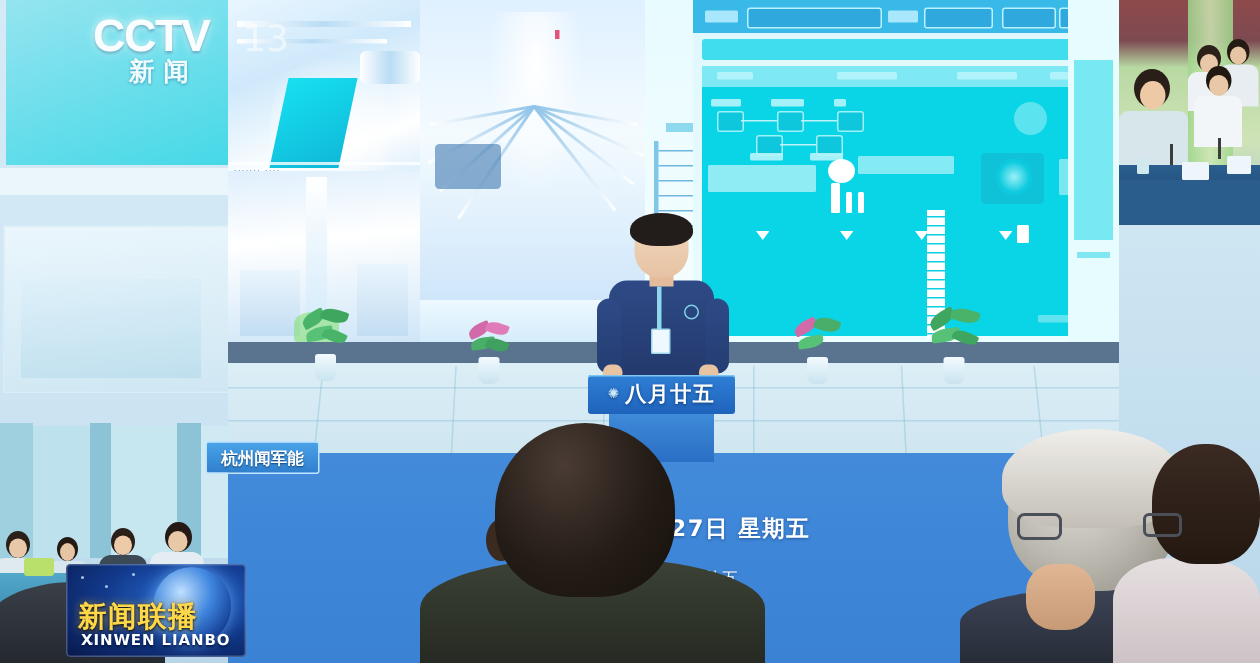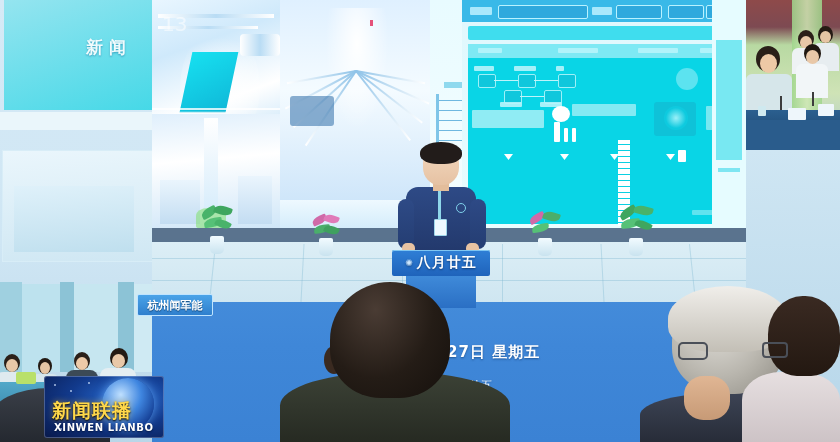--- a/index.html
+++ b/index.html
@@ -184,21 +184,21 @@
   .faraud{position:absolute;left:0px;top:348px;width:152px;height:48px;}
   .faraud .p{position:absolute;}
   .fartable{position:absolute;left:0;top:382px;width:152px;height:26px;
         background:linear-gradient(180deg,#52a8c9,#3f8fb3);}
 
   
   #cctvbug{left:44px;top:6px;width:136px;height:52px;}
   .cctv-text{position:absolute;left:18px;top:2px;font-size:30px;font-weight:bold;
         color:#ffffff;letter-spacing:-1px;font-family:"Liberation Sans",sans-serif;
         text-shadow:0 0 6px rgba(255,255,255,.85),0 1px 2px rgba(0,90,140,.6);opacity:.96;}
-  .cctv-13{position:absolute;left:118px;top:6px;font-size:20px;font-weight:normal;color:#ffffff;
+  .cctv-13{position:absolute;left:118px;top:6px;font-size:24px;font-weight:normal;color:#ffffff;
         opacity:.55;}
   .cctv-sub{position:absolute;left:42px;top:30px;font-size:17px;font-weight:bold;color:#ffffff;
         letter-spacing:6px;opacity:.9;text-shadow:0 1px 2px rgba(0,90,140,.55);}
 
   #llabel{left:137px;top:294px;width:74px;height:20px;
         background:linear-gradient(180deg,#4aa3e8,#2f7fcd);
         border:1px solid #bfe4ff;border-radius:2px;
         display:flex;align-items:center;justify-content:center;}
   #llabel span{color:#ffffff;font-size:11px;font-weight:bold;letter-spacing:0px;
         text-shadow:0 1px 1px rgba(0,40,80,.7);}
@@ -518,20 +518,21 @@
   <div class="abs fg wom-body"></div>
   <div class="abs fg wom-head"></div>
   <div class="abs fg wom-glass"></div>
 
   <div class="abs fg man1-ear"></div>
   <div class="abs fg man1-body"></div>
   <div class="abs fg man1-head"></div>
 
   <div class="abs" id="cctvbug">
     <div class="cctv-13">13</div>
+    <div class="cctv-text">CCTV</div>
     <div class="cctv-sub">新闻</div>
   </div>
 
   <div class="abs" id="llabel">
     <span>杭州闻军能</span>
   </div>
 
   <div class="abs" id="xwlb">
     <div class="star" style="left:10px;top:8px;"></div>
     <div class="star" style="left:26px;top:14px;"></div>

